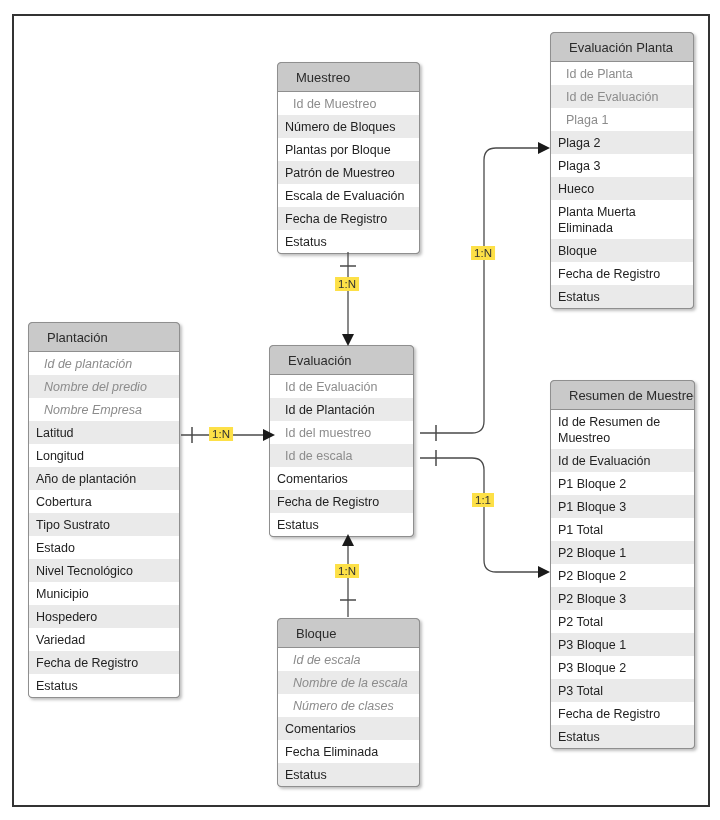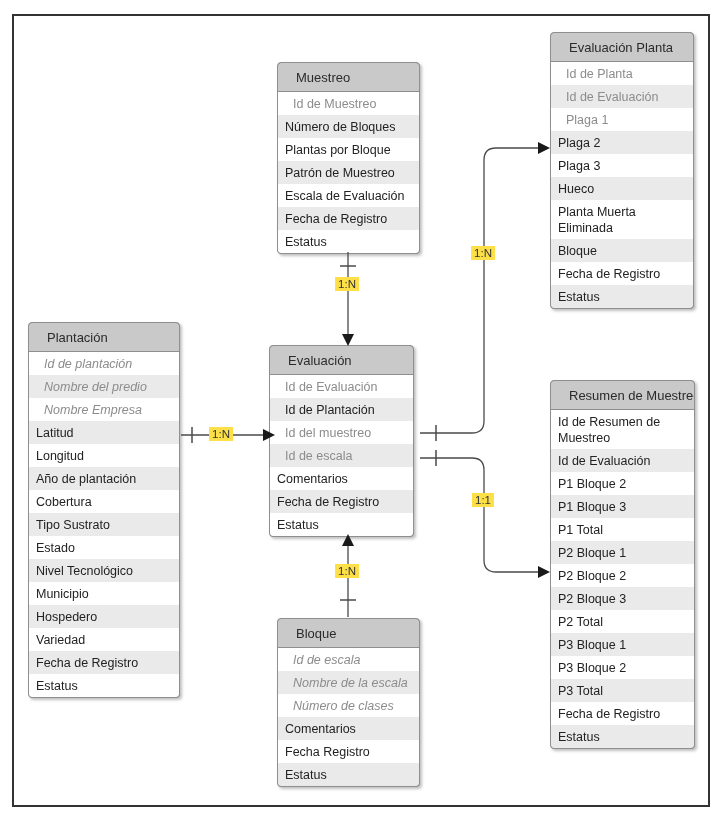--- a/index.html
+++ b/index.html
@@ -152,21 +152,21 @@
     </div>
 </div>
 
 <div class="tbl" id="t-escala">
   <div class="tbl-header">Bloque</div>
   <div class="rows">
       <div class="row key-italic">Id de escala</div>
       <div class="row key-italic">Nombre de la escala</div>
       <div class="row key-italic">Número de clases</div>
       <div class="row">Comentarios</div>
-      <div class="row">Fecha Registro</div>
+      <div class="row">Fecha Eliminada</div>
       <div class="row">Estatus</div>
     </div>
 </div>
 
 <div class="tbl" id="t-resumen">
   <div class="tbl-header">Resumen de Muestreo</div>
   <div class="rows">
       <div class="row">Id de Resumen de Muestreo</div>
       <div class="row">Id de Evaluación</div>
       <div class="row">P1 Bloque 2</div>

